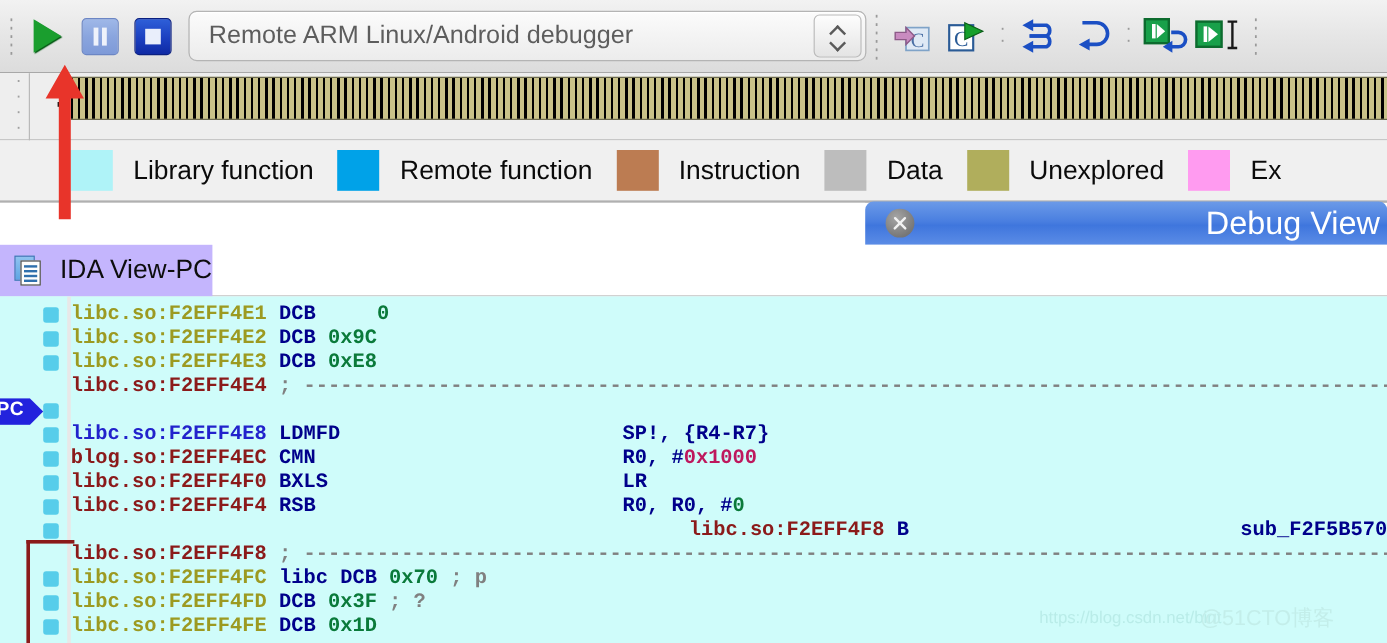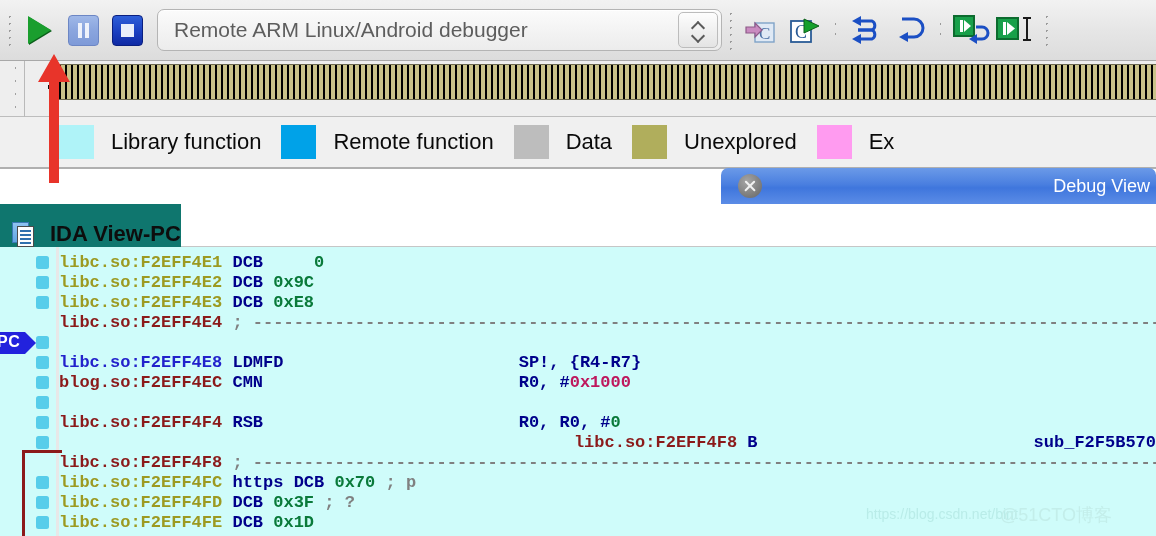--- a/index.html
+++ b/index.html
@@ -179,39 +179,38 @@
     position: relative; flex: 0 0 auto;
   }
   .dv-close::before, .dv-close::after {
     content: ""; position: absolute; left: 5px; top: 11px;
     width: 14px; height: 2.4px; background: #f2f2f2; border-radius: 1px;
   }
   .dv-close::before { transform: rotate(45deg); }
   .dv-close::after  { transform: rotate(-45deg); }
   .dv-title {
     flex: 1 1 auto; text-align: right; padding-right: 6px;
-    font-size: 18px; color: #ffffff; white-space: nowrap;
+    font-size: 27px; color: #ffffff; white-space: nowrap;
   }
   .panel-gap {
     position: absolute; left: 0; top: 169px;
     width: 721px; height: 35px; background: #ffffff;
   }
 
   
   .tabbar {
     position: absolute; left: 0; top: 204px;
     width: 1156px; height: 43px;
     background: #ffffff;
     border-bottom: 1px solid #c6c6c6;
     display: flex; align-items: center;
   }
   .tab {
-    display: flex; align-items: flex-end; height: 43px; padding-left: 12px;
-    background: #0f766e;
-    font-weight: bold;
+    display: flex; align-items: center; height: 43px; padding-left: 12px;
+    background: #c4b5fd;
   }
   .tab-ico {
     width: 25px; height: 25px; position: relative; flex: 0 0 auto;
   }
   .tab-ico .back {
     position: absolute; left: 0; top: 0; width: 17px; height: 21px;
     background: linear-gradient(to bottom, #8fc3f0, #5ea5e4);
     border: 1px solid #3b7ab5;
   }
   .tab-ico .front {
@@ -425,20 +424,24 @@
 
   <div class="legend">
     <div class="legend-inner" id="legend-inner">
         <div class="lg-item">
           <div class="sw" style="background: rgb(175, 243, 248);"></div>
           <div class="lg-text">Library function</div>
         </div>
         <div class="lg-item">
           <div class="sw" style="background: rgb(0, 162, 232);"></div>
           <div class="lg-text">Remote function</div>
+        </div>
+        <div class="lg-item">
+          <div class="sw" style="background: rgb(188, 124, 82);"></div>
+          <div class="lg-text">Instruction</div>
         </div>
         <div class="lg-item">
           <div class="sw" style="background: rgb(189, 189, 189);"></div>
           <div class="lg-text">Data</div>
         </div>
         <div class="lg-item">
           <div class="sw" style="background: rgb(176, 174, 92);"></div>
           <div class="lg-text">Unexplored</div>
         </div>
         <div class="lg-item">
@@ -484,24 +487,25 @@
 
     <div class="bracket" style="left:22px; top:203px; width:40px; height:86px;"></div>
 
     <div class="codearea" id="codearea">
         <div class="line" style="top: 6px;"><span class="addr">libc.so:F2EFF4E1</span><span> </span><span class="mnem">DCB</span><span>     </span><span><span class="op-green">0</span></span></div>
         <div class="line" style="top: 26px;"><span class="addr">libc.so:F2EFF4E2</span><span> </span><span class="mnem">DCB</span><span> </span><span><span class="op-green">0x9C</span></span></div>
         <div class="line" style="top: 46px;"><span class="addr">libc.so:F2EFF4E3</span><span> </span><span class="mnem">DCB</span><span> </span><span><span class="op-green">0xE8</span></span></div>
         <div class="line" style="top: 66px;"><span class="addr-r">libc.so:F2EFF4E4</span><span> </span><span class="cmt">; </span><span class="cmt">----------------------------------------------------------------------------------------------------</span></div>
         <div class="line" style="top: 106px;"><span class="addr-b">libc.so:F2EFF4E8</span><span> </span><span class="mnem">LDMFD</span><span>                     </span><span><span class="op-dark">SP!, {R4-R7}</span></span></div>
         <div class="line" style="top: 126px;"><span class="addr-r">blog.so:F2EFF4EC</span><span> </span><span class="mnem">CMN</span><span>                       </span><span><span class="op-dark">R0, #</span><span class="op-orange">0x1000</span></span></div>
+        <div class="line" style="top: 146px;"><span class="addr-r">libc.so:F2EFF4F0</span><span> </span><span class="mnem">BXLS</span><span>                      </span><span><span class="op-dark">LR</span></span></div>
         <div class="line" style="top: 166px;"><span class="addr-r">libc.so:F2EFF4F4</span><span> </span><span class="mnem">RSB</span><span>                       </span><span><span class="op-dark">R0, R0, #</span><span class="op-green">0</span></span></div>
         <div class="line" style="top: 186px; text-align: right;"><span class="addr-r">libc.so:F2EFF4F8</span><span> </span><span class="mnem">B</span><span>                         </span><span><span class="op-dark">sub_F2F5B570</span></span></div>
         <div class="line" style="top: 206px;"><span class="addr-r">libc.so:F2EFF4F8</span><span> </span><span class="cmt">; </span><span class="cmt">----------------------------------------------------------------------------------------------------</span></div>
-        <div class="line" style="top: 226px;"><span class="addr">libc.so:F2EFF4FC</span><span> </span><span class="name">https</span><span> </span><span class="mnem">DCB</span><span> </span><span><span class="op-green">0x70</span></span><span> </span><span class="cmt">; p</span></div>
+        <div class="line" style="top: 226px;"><span class="addr">libc.so:F2EFF4FC</span><span> </span><span class="name">libc</span><span> </span><span class="mnem">DCB</span><span> </span><span><span class="op-green">0x70</span></span><span> </span><span class="cmt">; p</span></div>
         <div class="line" style="top: 246px;"><span class="addr">libc.so:F2EFF4FD</span><span> </span><span class="mnem">DCB</span><span> </span><span><span class="op-green">0x3F</span></span><span> </span><span class="cmt">; ?</span></div>
         <div class="line" style="top: 266px;"><span class="addr">libc.so:F2EFF4FE</span><span> </span><span class="mnem">DCB</span><span> </span><span><span class="op-green">0x1D</span></span></div>
       </div>
 
     <div class="pc-marker" id="pcmarker" style="top: 85px;">
       <div class="pc-body"></div>
       <div class="pc-arrow"></div>
       <div class="pc-text">PC</div>
     </div>
   </div>

